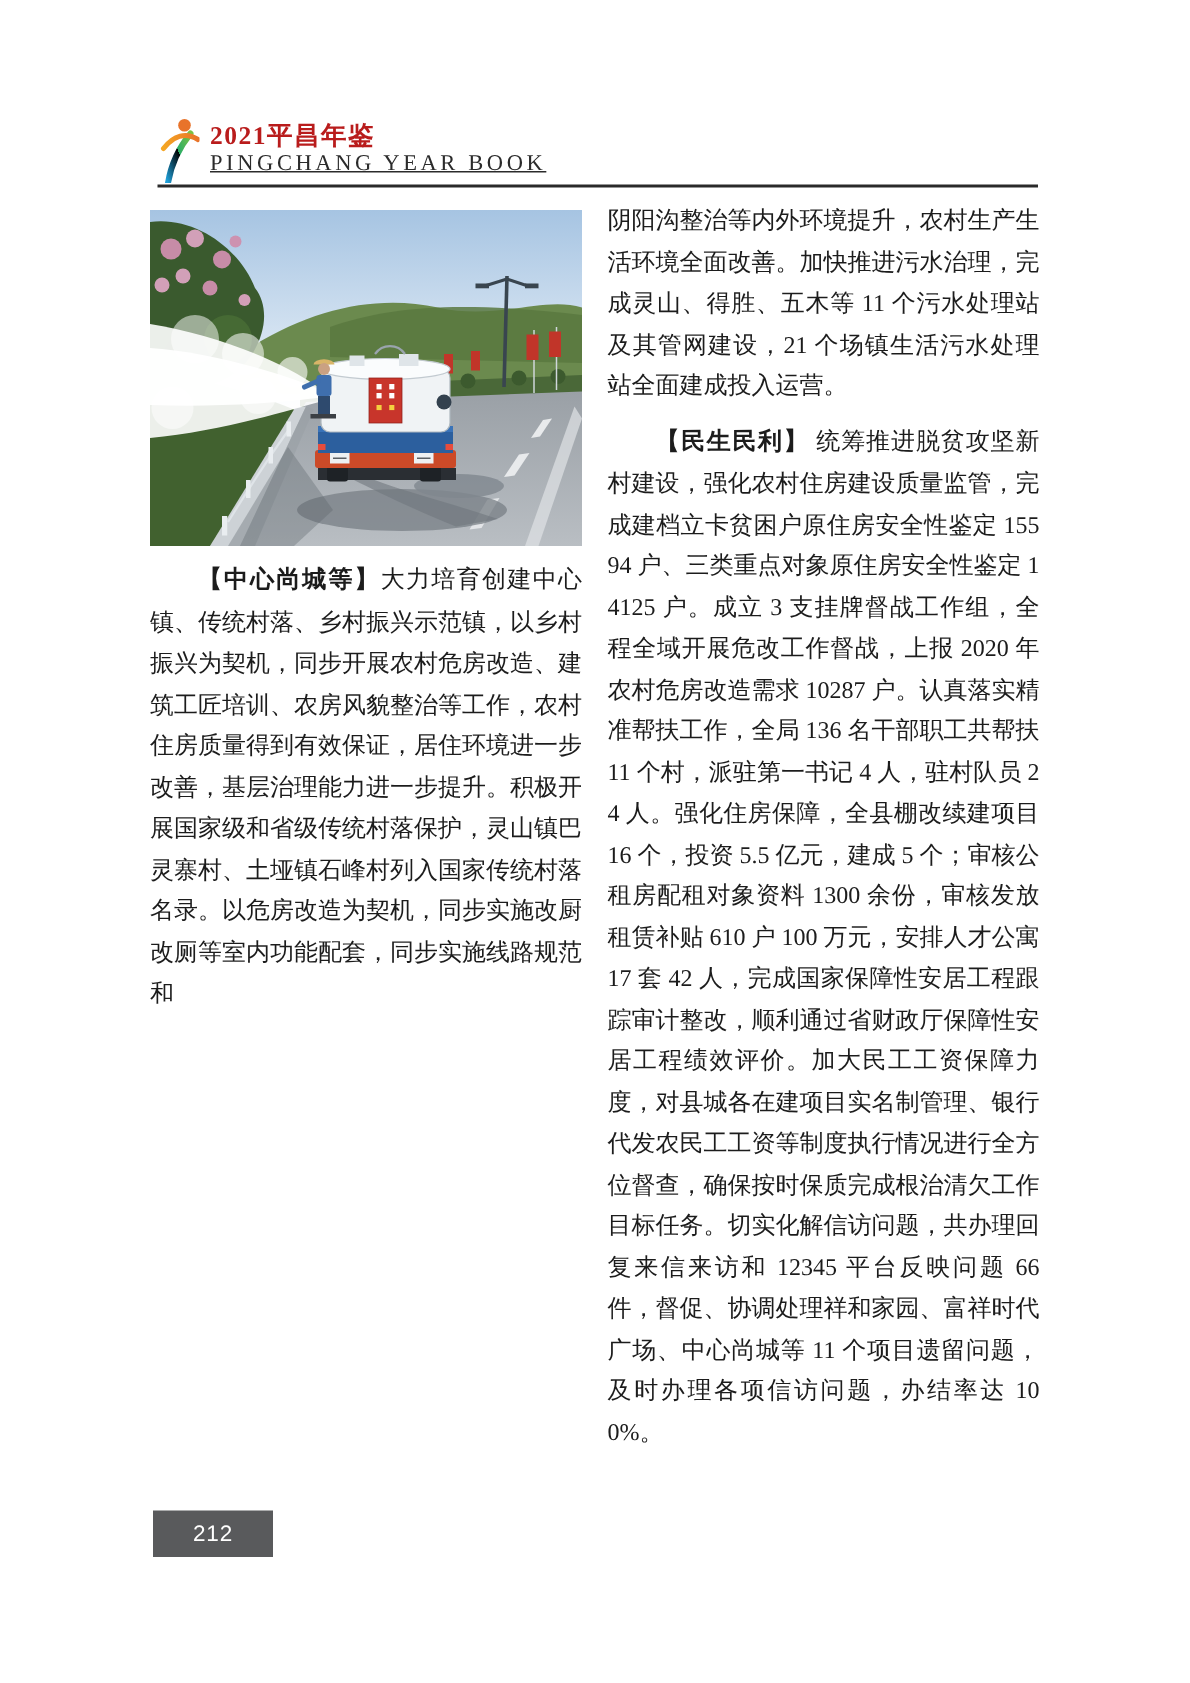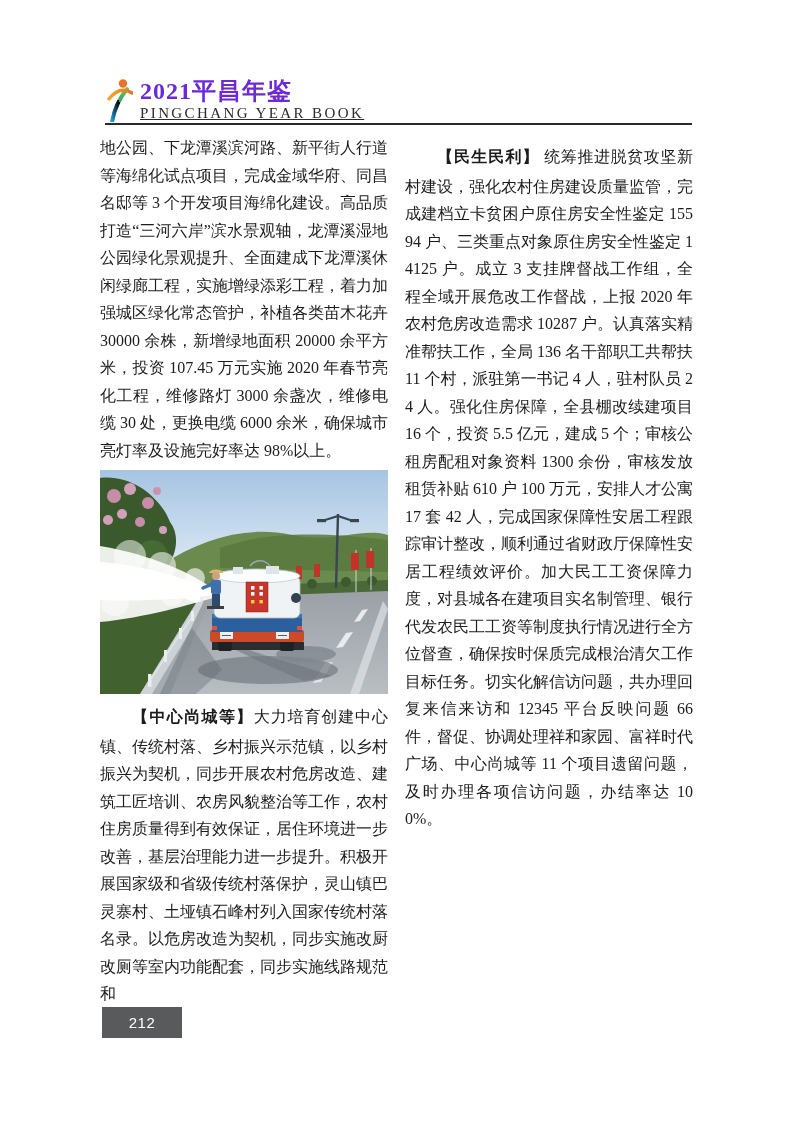--- a/index.html
+++ b/index.html
@@ -12,22 +12,22 @@
     font-family: "Liberation Serif", "DejaVu Serif", serif;
     color: #1c1c1c;
   }
 
   
   .header { position: absolute; top: 78px; left: 103px; width: 590px; }
   .logo-row { display: flex; align-items: center; gap: 7px; }
   .logo-mark { width: 30px; height: 44px; flex: 0 0 auto; }
   .logo-text { display: flex; flex-direction: column; line-height: 1.05; }
   .logo-title {
-    font-size: 24px; font-weight: bold; letter-spacing: 1px;
-    font-family: "Liberation Serif", serif; color: #6d28d9;
+    font-size: 17px; font-weight: bold; letter-spacing: 1px;
+    font-family: "Liberation Serif", serif; color: #b91c1c;
   }
   .logo-subtitle {
     font-size: 15px; letter-spacing: 2.4px; color: #2b2b2b; margin-top: 2px;
     font-family: "Liberation Serif", serif;
     text-decoration: underline;
   }
   .header-rule {
     position: absolute; top: 123px; left: 105px; width: 587px; height: 2px;
     background: #2a2a2a;
   }
@@ -96,21 +96,20 @@
         <div class="logo-title">2021平昌年鉴</div>
         <div class="logo-subtitle">PINGCHANG YEAR BOOK</div>
       </div>
     </div>
   </header>
   <div class="header-rule"></div>
 
   <main class="columns">
 
     <section class="col">
-      <p class="body-text">地公园、下龙潭溪滨河路、新平街人行道等海绵化试点项目，完成金域华府、同昌名邸等 3 个开发项目海绵化建设。高品质打造“三河六岸”滨水景观轴，龙潭溪湿地公园绿化景观提升、全面建成下龙潭溪休闲绿廊工程，实施增绿添彩工程，着力加强城区绿化常态管护，补植各类苗木花卉 30000 余株，新增绿地面积 20000 余平方米，投资 107.45 万元实施 2020 年春节亮化工程，维修路灯 3000 余盏次，维修电缆 30 处，更换电缆 6000 余米，确保城市亮灯率及设施完好率达 98%以上。</p>
 
       <figure class="photo">
         <svg width="288" height="224" viewBox="0 0 288 224" xmlns="http://www.w3.org/2000/svg" aria-hidden="true">
           <defs>
             <linearGradient id="sky" x1="0" y1="0" x2="0" y2="1">
               <stop offset="0" stop-color="#a6c4e2"></stop>
               <stop offset="1" stop-color="#eef4fa"></stop>
             </linearGradient>
             <linearGradient id="roadG" x1="0" y1="0" x2="0" y2="1">
               <stop offset="0" stop-color="#9aa0a6"></stop>
@@ -231,20 +230,21 @@
           </g>
 
           <path d="M52,224 L92,158 L122,200 L96,224 Z" fill="#5c636a" opacity="0.35"></path>
         </svg>
       </figure>
 
       <p class="body-text indent"><span class="entry-head">【中心尚城等】</span><span>大力培育创建中心镇、传统村落、乡村振兴示范镇，以乡村振兴为契机，同步开展农村危房改造、建筑工匠培训、农房风貌整治等工作，农村住房质量得到有效保证，居住环境进一步改善，基层治理能力进一步提升。积极开展国家级和省级传统村落保护，灵山镇巴灵寨村、土垭镇石峰村列入国家传统村落名录。以危房改造为契机，同步实施改厨改厕等室内功能配套，同步实施线路规范和</span></p>
     </section>
 
     <section class="col">
+      <p class="body-text">阴阳沟整治等内外环境提升，农村生产生活环境全面改善。加快推进污水治理，完成灵山、得胜、五木等 11 个污水处理站及其管网建设，21 个场镇生活污水处理站全面建成投入运营。</p>
 
       <p class="body-text indent"><span class="entry-head">【民生民利】</span><span> 统筹推进脱贫攻坚新村建设，强化农村住房建设质量监管，完成建档立卡贫困户原住房安全性鉴定 15594 户、三类重点对象原住房安全性鉴定 14125 户。成立 3 支挂牌督战工作组，全程全域开展危改工作督战，上报 2020 年农村危房改造需求 10287 户。认真落实精准帮扶工作，全局 136 名干部职工共帮扶 11 个村，派驻第一书记 4 人，驻村队员 24 人。强化住房保障，全县棚改续建项目 16 个，投资 5.5 亿元，建成 5 个；审核公租房配租对象资料 1300 余份，审核发放租赁补贴 610 户 100 万元，安排人才公寓 17 套 42 人，完成国家保障性安居工程跟踪审计整改，顺利通过省财政厅保障性安居工程绩效评价。加大民工工资保障力度，对县城各在建项目实名制管理、银行代发农民工工资等制度执行情况进行全方位督查，确保按时保质完成根治清欠工作目标任务。切实化解信访问题，共办理回复来信来访和 12345 平台反映问题 66 件，督促、协调处理祥和家园、富祥时代广场、中心尚城等 11 个项目遗留问题，及时办理各项信访问题，办结率达 100%。</span></p>
     </section>
 
   </main>
 
   <div class="page-number">212</div>
 
 </div>
 

